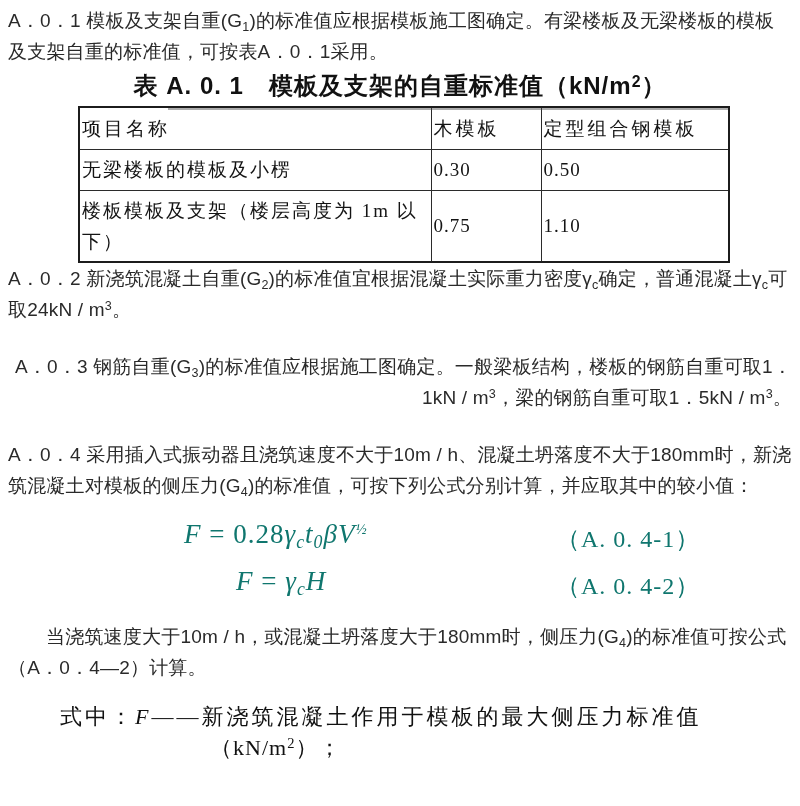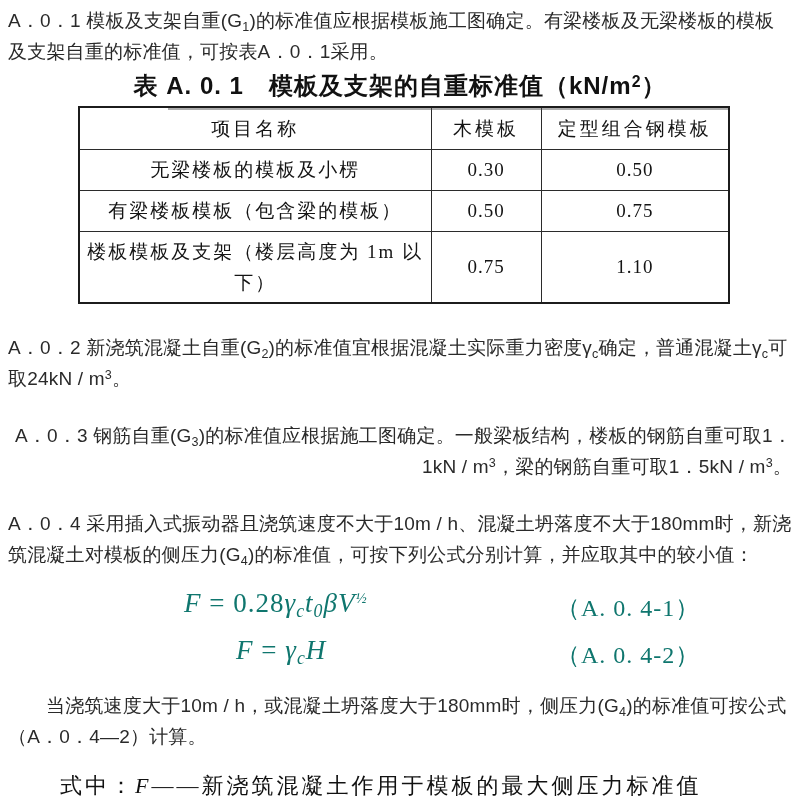--- a/index.html
+++ b/index.html
@@ -14,21 +14,21 @@
     color: #2a2a2a;
     overflow: hidden;
   }
   sub, sup { line-height: 0; font-size: 0.66em; }
   sub { vertical-align: -0.28em; }
   sup { vertical-align: 0.45em; }
   .it { font-style: italic; }
 
   .body-para { text-align: left; letter-spacing: 0.2px; }
   .p1 { margin-top: 2px; }
-  .p2 { margin-top: 28px; }
+  .p2 { }
   .p3 { margin-top: 26px; text-align: right; }
   .p4 { margin-top: 26px; }
   .p5 { margin-top: 10px; text-indent: 2em; }
 
   .table-title {
     margin-top: 7px;
     text-align: center;
     font-weight: bold;
     font-size: 24px;
     line-height: 24px;
@@ -50,21 +50,21 @@
     font-family: "Liberation Serif", serif;
     font-size: 19px;
     color: #141414;
     border: 2px solid #1c1c1c;
   }
   .doc-table col.c1 { width: 352px; }
   .doc-table col.c2 { width: 110px; }
   .doc-table col.c3 { width: 188px; }
   .doc-table th, .doc-table td {
     border: 1px solid #2b2b2b;
-    text-align: center;
+    text-align: left;
     vertical-align: middle;
     height: 41px;
     font-weight: normal;
     letter-spacing: 2px;
     padding: 4px 2px;
   }
   .doc-table thead th { height: 42px; letter-spacing: 3px; }
   .doc-table td.num { letter-spacing: 1px; }
 
   .formula-row {
@@ -118,25 +118,20 @@
           <th>定型组合钢模板</th>
         </tr>
       </thead>
       <tbody>
         <tr>
           <td>无梁楼板的模板及小楞</td>
           <td class="num">0.30</td>
           <td class="num">0.50</td>
         </tr>
         <tr>
-          <td>有梁楼板模板（包含梁的模板）</td>
-          <td class="num">0.50</td>
-          <td class="num">0.75</td>
-        </tr>
-        <tr>
           <td>楼板模板及支架（楼层高度为 1m 以下）</td>
           <td class="num">0.75</td>
           <td class="num">1.10</td>
         </tr>
       </tbody>
     </table>
   </div>
 
   <p class="body-para p2"><span>A．0．2 新浇筑混凝土自重(G</span><sub>2</sub><span>)的标准值宜根据混凝土实际重力密度γ</span><sub>c</sub><span>确定，普通混凝土γ</span><sub>c</sub><span>可取24kN / m</span><sup>3</sup><span>。</span></p>
 

